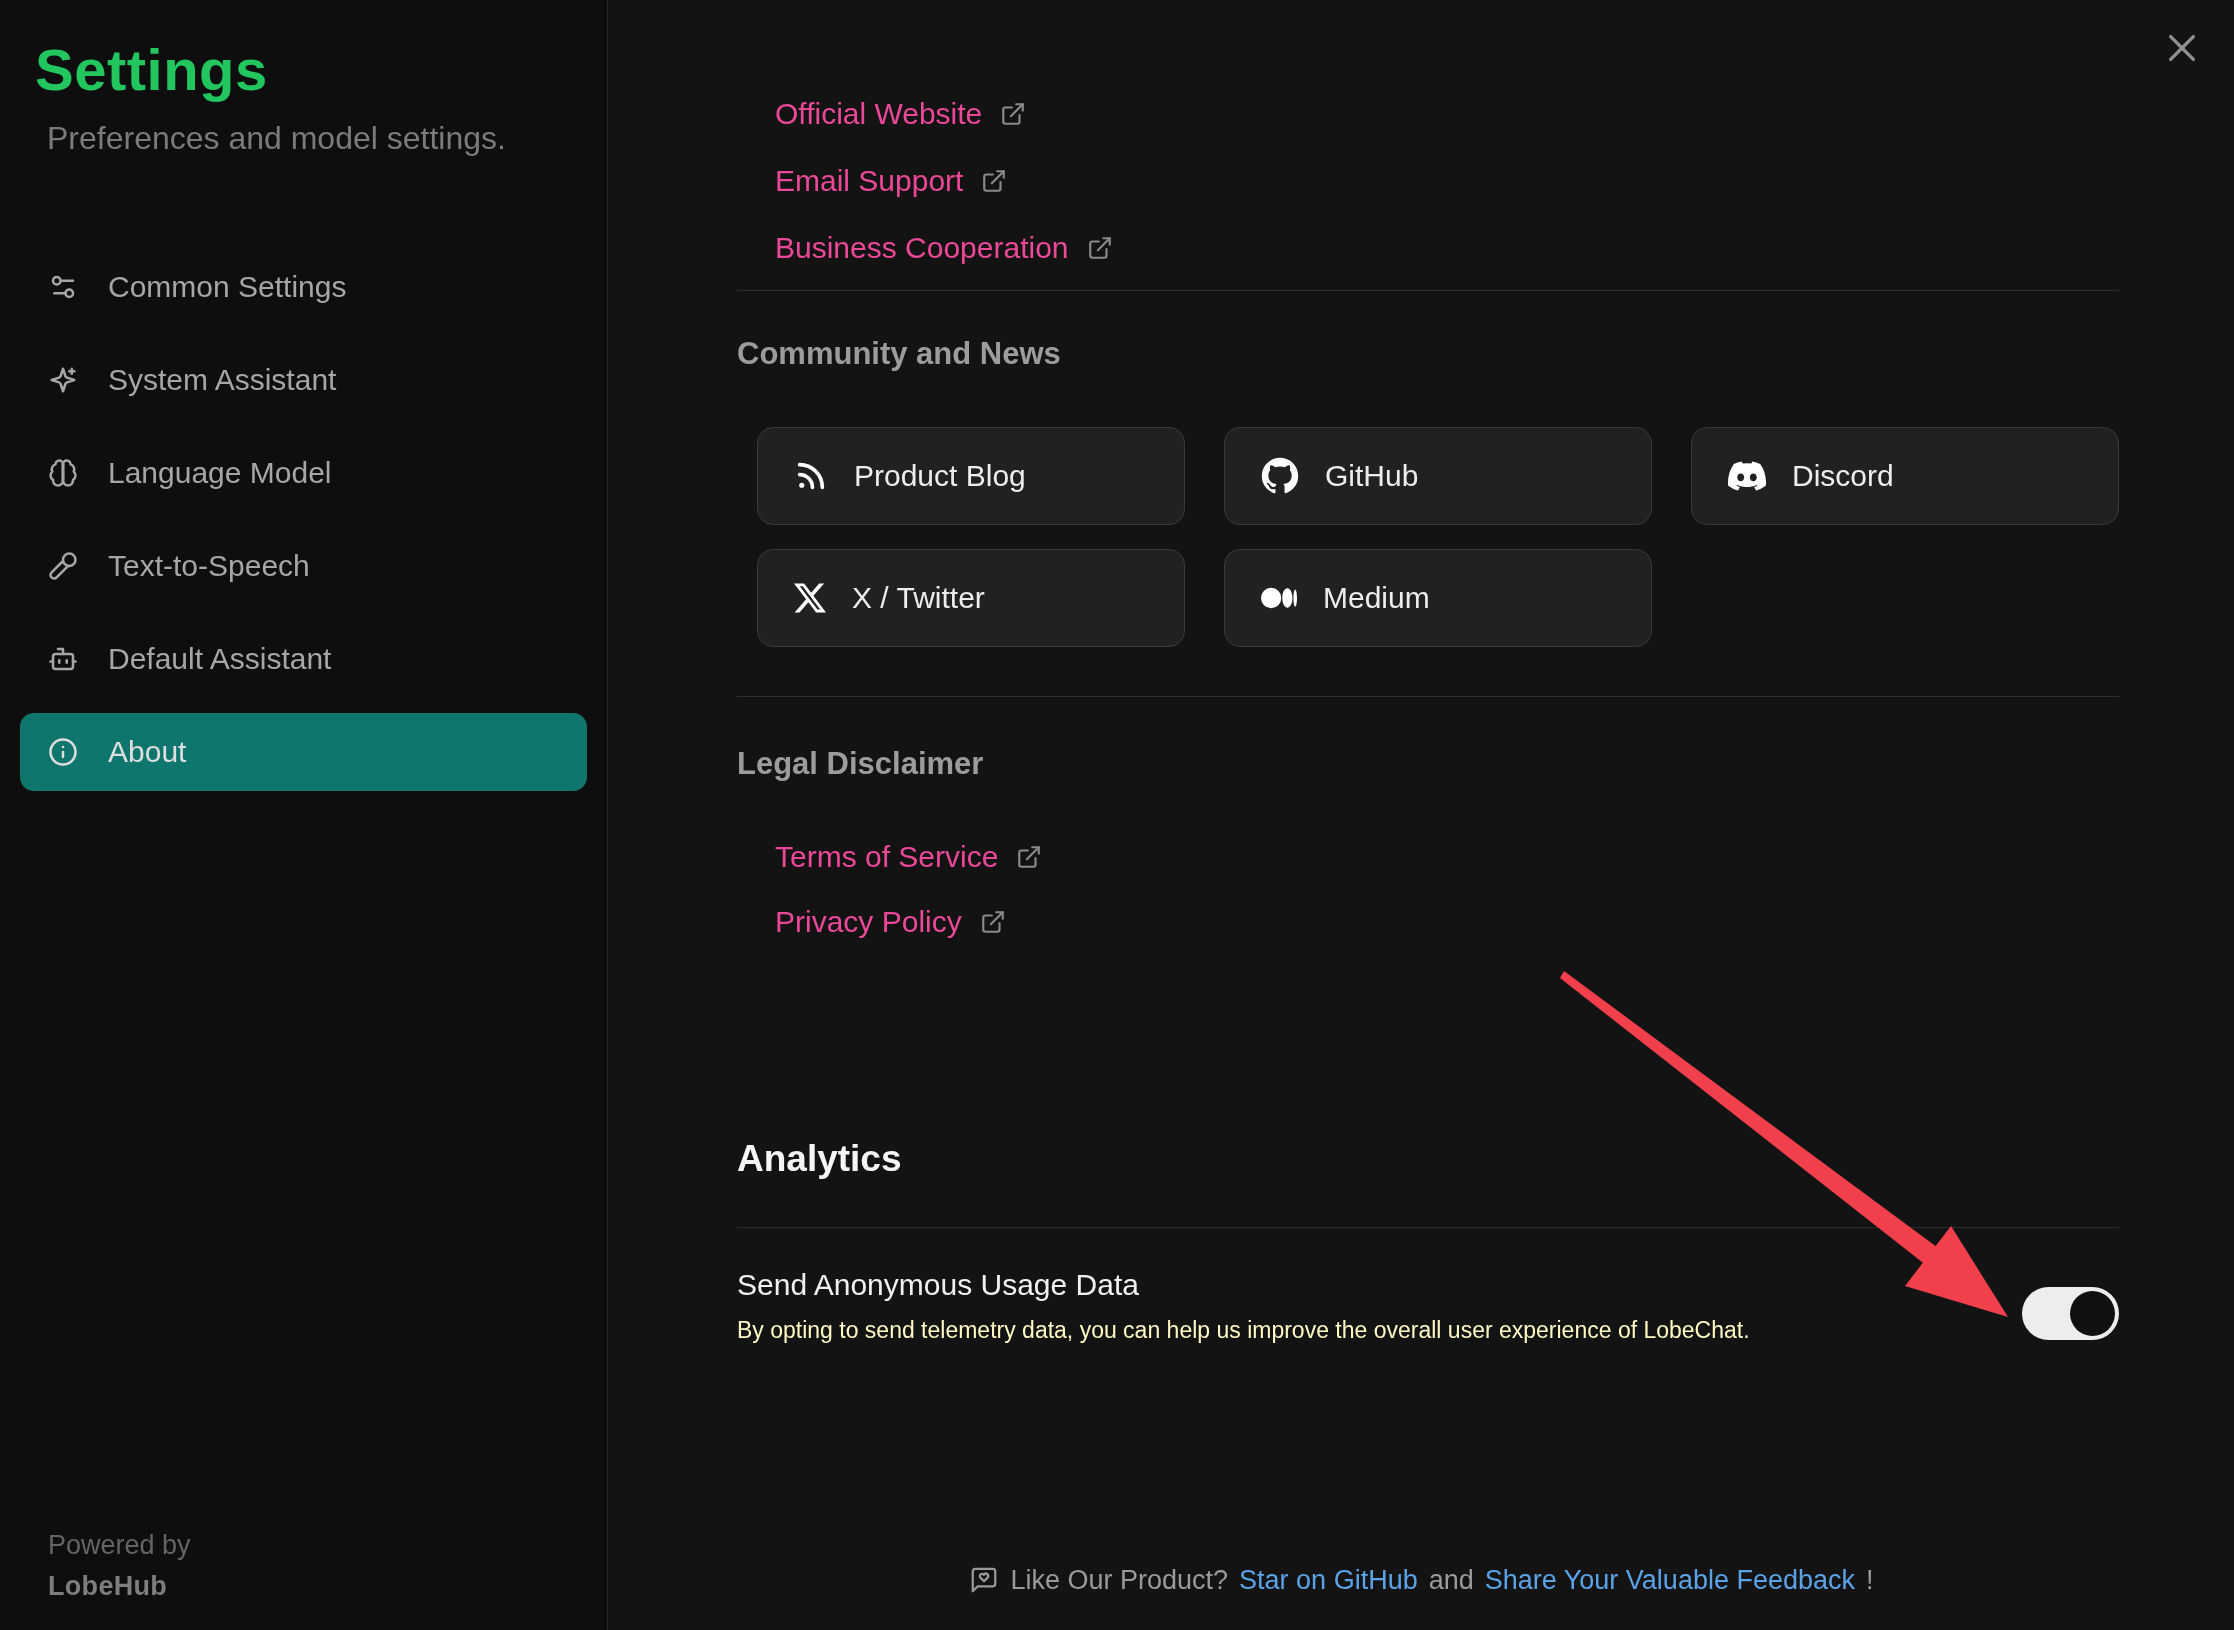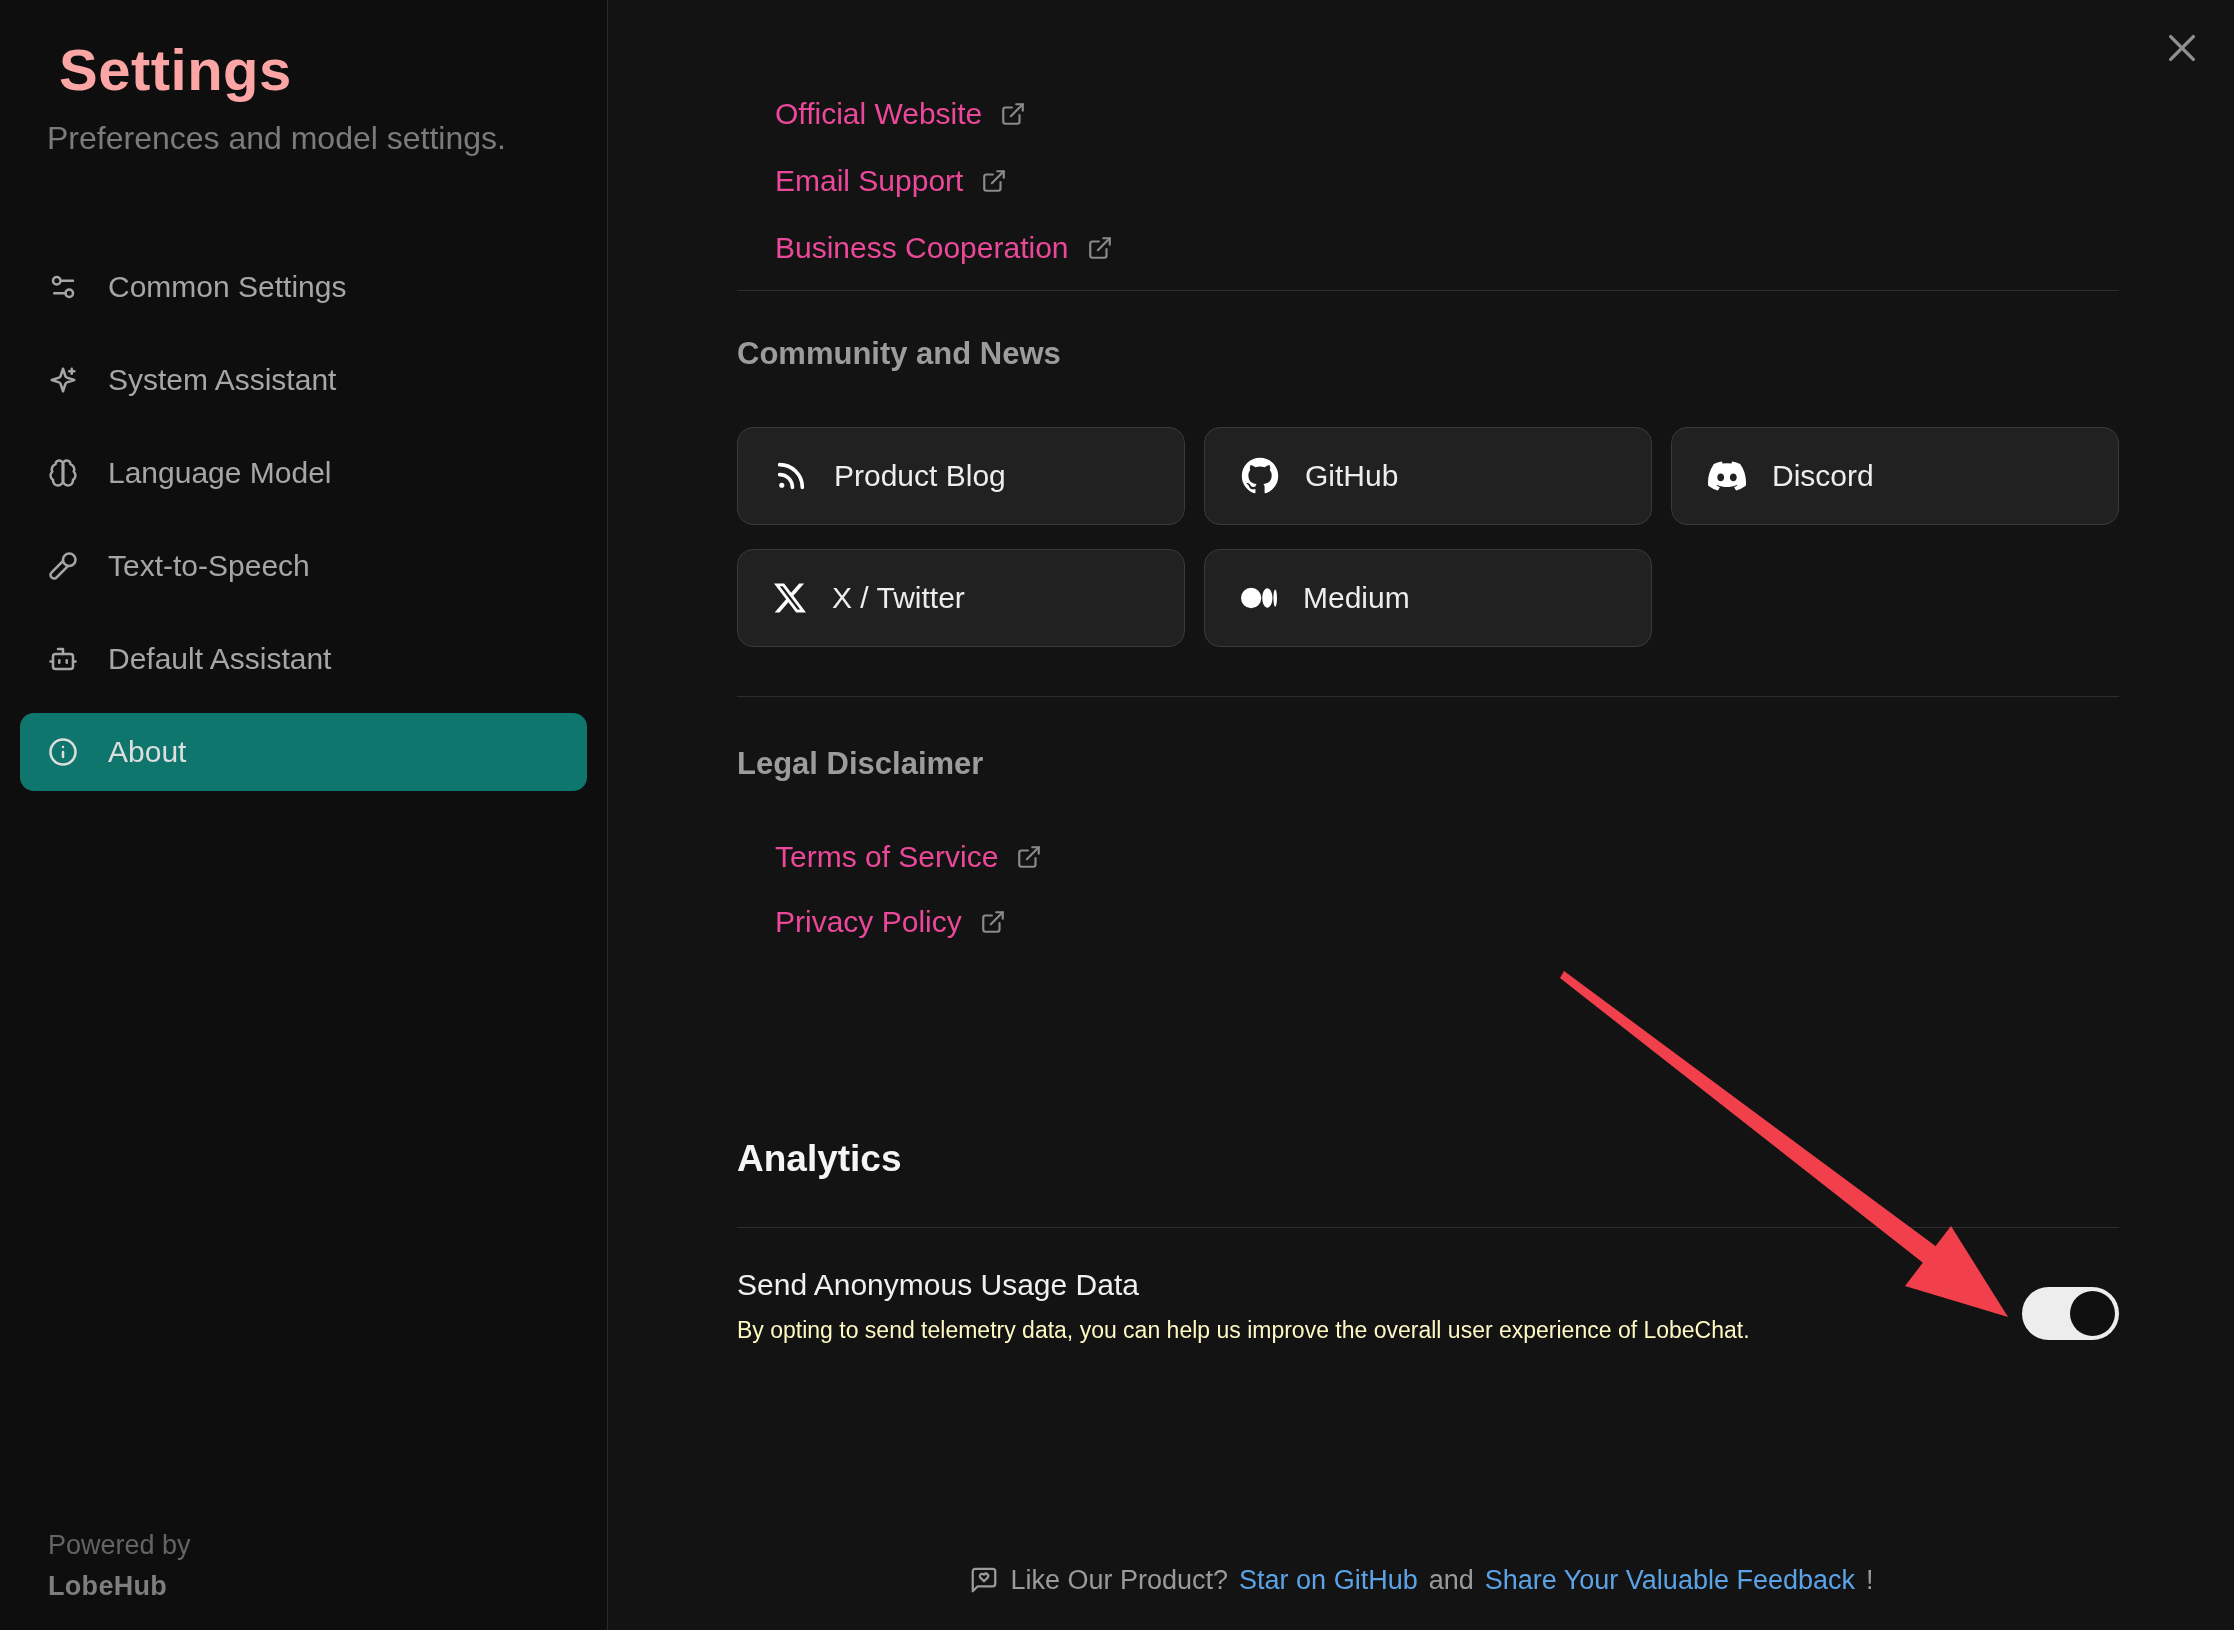--- a/index.html
+++ b/index.html
@@ -10,21 +10,21 @@
   }
   svg{display:block;}
   .icon{flex:0 0 auto;}
 
   
   .sidebar{
     position:absolute;top:0;left:0;bottom:0;width:608px;box-sizing:border-box;
     background:#0e0e0f;border-right:1px solid #29292a;padding:0 20px;
   }
   .sidebar h1{
-    margin:34px 39px 0;font-size:58px;line-height:72px;font-weight:700;color:#fca5a5;letter-spacing:.5px;
+    margin:34px 15px 0;font-size:58px;line-height:72px;font-weight:700;color:#22c55e;letter-spacing:.5px;
   }
   .sidebar .subtitle{
     margin:10px 27px 0;font-size:32px;line-height:44px;font-weight:400;color:#7b7b7b;
   }
   .nav{margin-top:88px;}
   .nav-item{
     height:78px;border-radius:14px;padding:0 28px;margin-bottom:15px;
     display:flex;align-items:center;gap:30px;
     font-size:30px;color:#a6a6a6;cursor:pointer;
   }
@@ -52,21 +52,21 @@
   .link-list .txt{font-size:30px;color:#ec4899;margin-left:38px;}
   .ext{width:26px;height:26px;stroke:#8a8a8a;fill:none;stroke-width:2;stroke-linecap:round;stroke-linejoin:round;}
   .d1{margin-top:20px;}
   .sec-title{font-size:31px;font-weight:700;color:#9c9c9c;line-height:44px;margin:41px 0 0;}
   .community-grid{
     margin-top:51px;display:grid;grid-template-columns:repeat(3,1fr);
     grid-auto-rows:98px;gap:24px 19px;
   }
   .com-btn{
     box-sizing:border-box;border:1px solid #3a3a3b;background:#212122;border-radius:16px;
-    display:flex;align-items:center;gap:26px;padding:0 36px;cursor:pointer;
+    display:flex;align-items:center;gap:26px;padding:0 36px;cursor:pointer;margin-left:20px;
   }
   .com-btn .blabel{font-size:30px;color:#ededed;}
   .com-btn .icon{color:#ffffff;}
   .d2{margin-top:49px;}
   .sec-title.legal{margin-top:45px;}
   .link-list.legal{margin-top:49px;}
   .link-list.legal li{margin-bottom:21px;}
   .analytics-title{font-size:37px;font-weight:700;color:#f5f5f5;line-height:50px;margin:190px 0 0;}
   .d3{margin-top:43px;}
   .analytics-row{margin-top:36px;display:flex;align-items:flex-start;}

